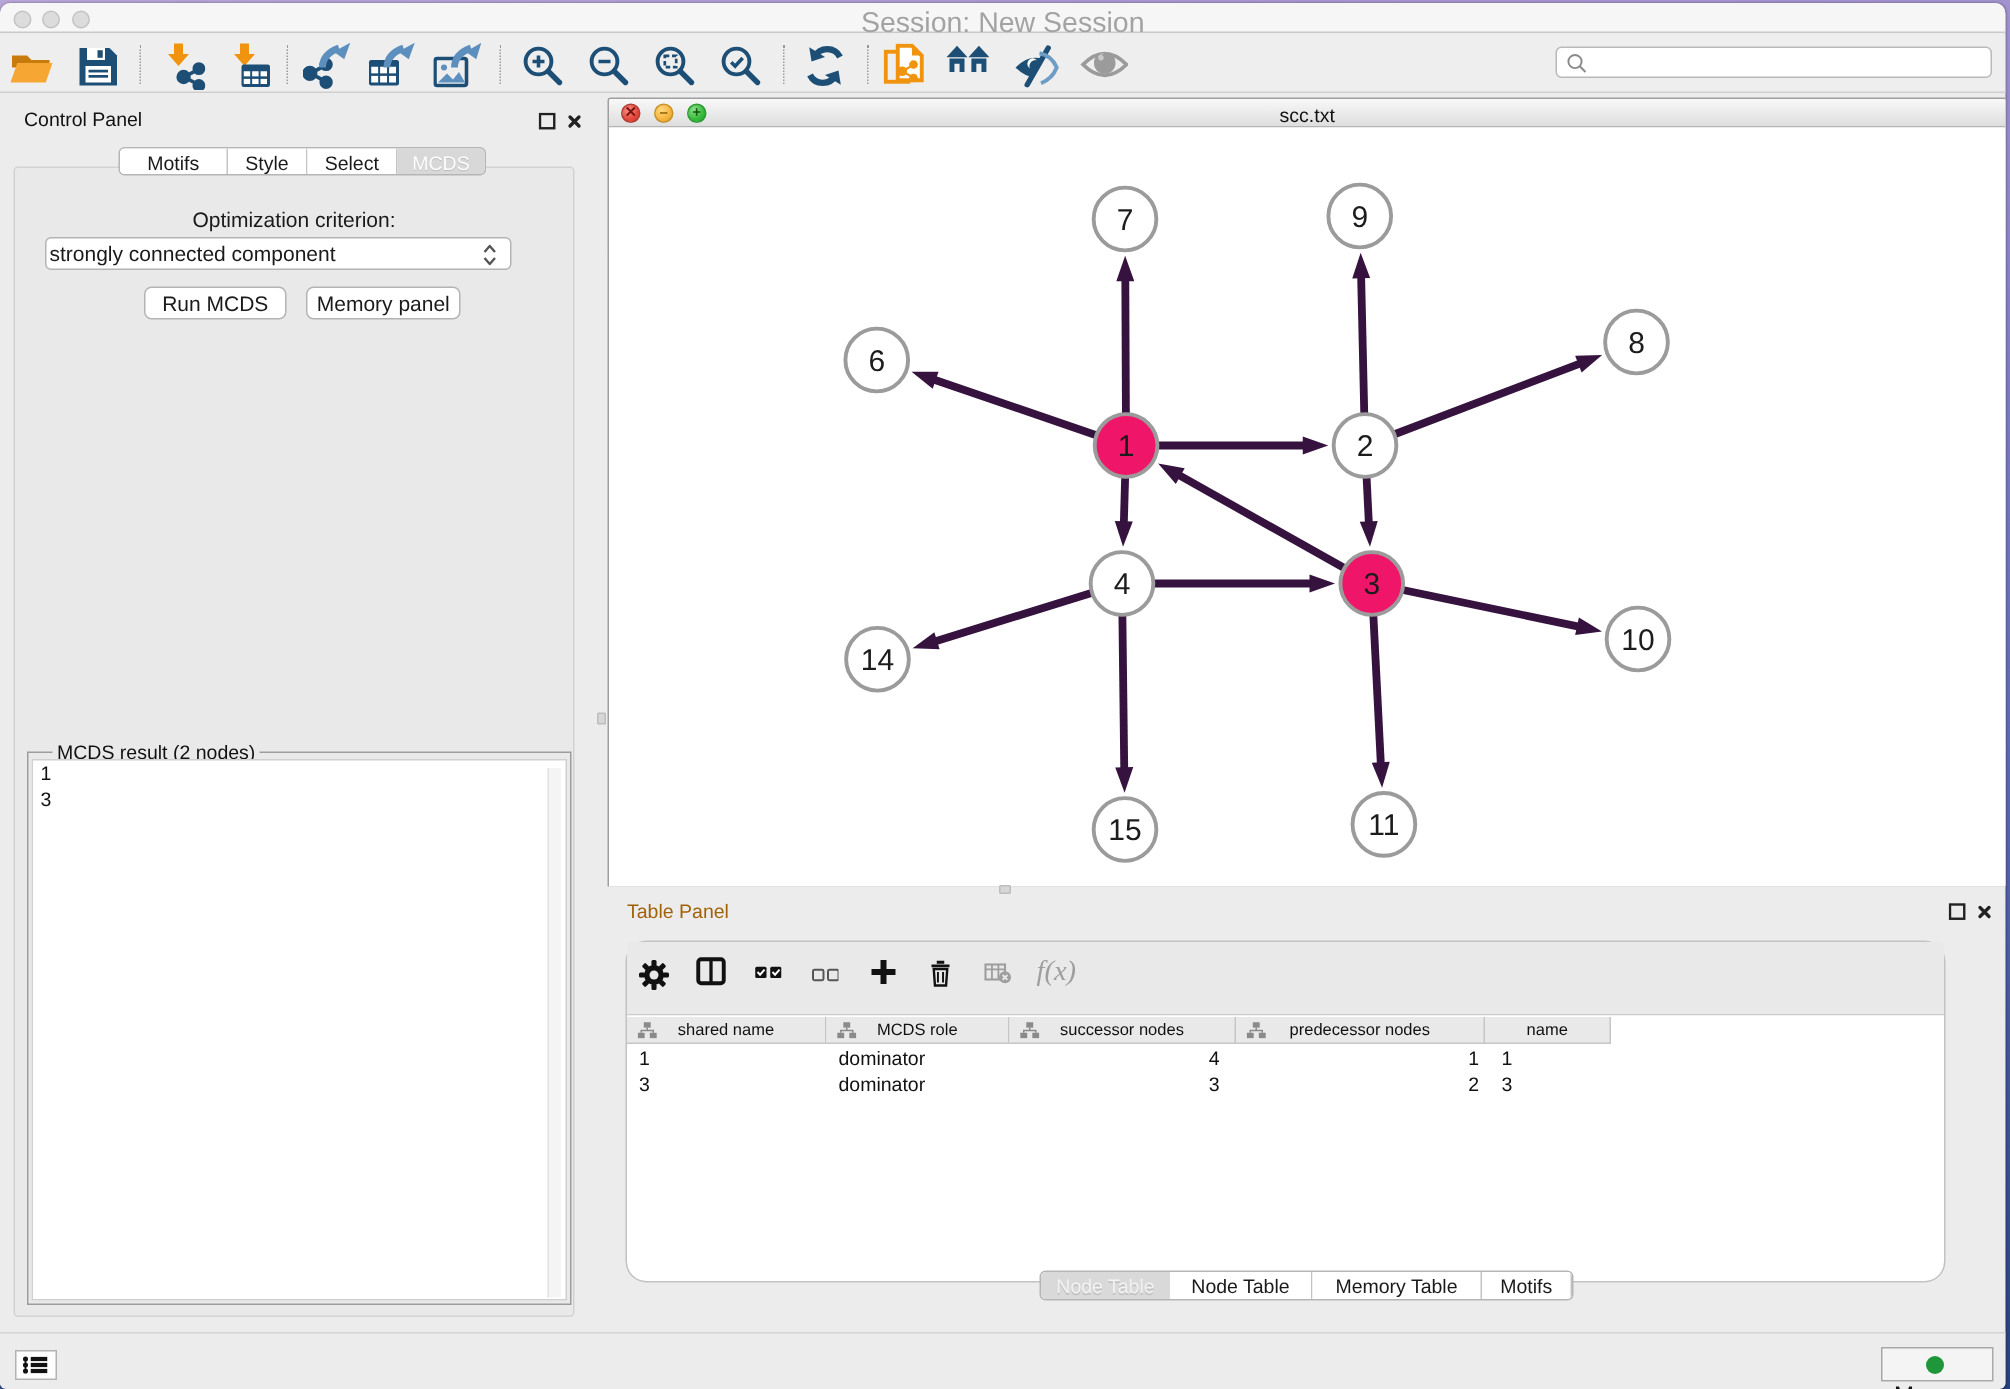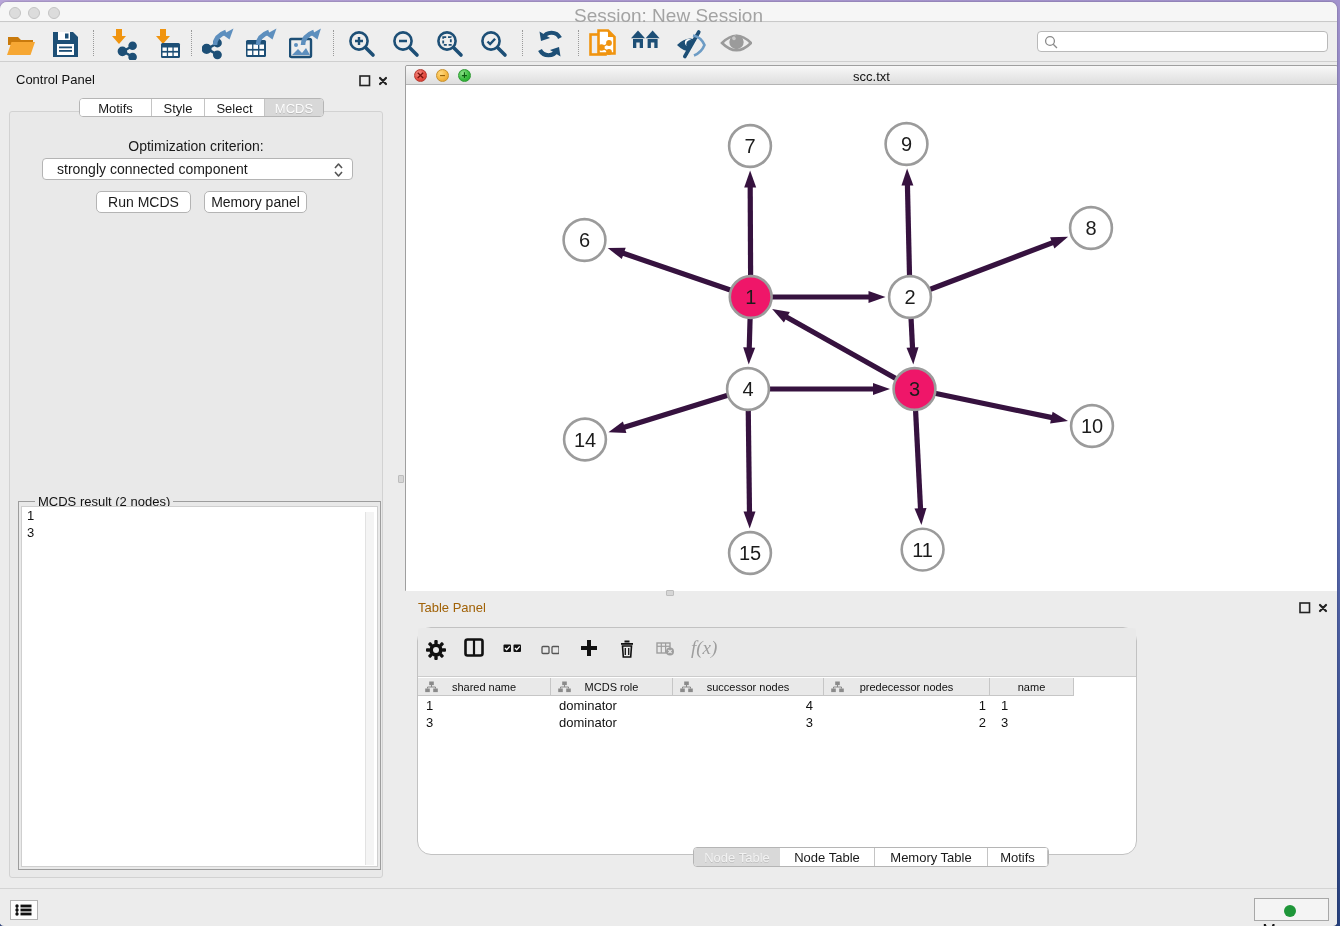--- a/index.html
+++ b/index.html
@@ -13,38 +13,38 @@
 .ticon{position:absolute;top:29px}
 .tsep{position:absolute;top:7px;height:26px;border-left:1px dotted #9a9a9a;width:0}
 #search{position:absolute;left:1037px;top:8px;width:291px;height:21px;background:#fff;border:1px solid #b9b9b9;border-radius:4px}
 
 #cp-title{position:absolute;left:16px;top:70px;font-size:13px;color:#111}
 #cp-tabs{position:absolute;left:79px;top:96px;height:19px;display:flex;border:1px solid #b5b5b5;border-radius:4px;overflow:hidden;background:#fff;z-index:5}
 .cptab{font-size:13px;color:#1a1a1a;border-right:1px solid #c4c4c4;background:#fff;line-height:19px;text-align:center}
 .cptab.sel{background:#d8d8d8;color:#fdfdfd;text-shadow:0 1px 0 #bbb;border-right:none}
 #cp-body{position:absolute;left:9px;top:109px;width:374px;height:767px;background:#e9e9e9;border:1px solid #d2d2d2;border-radius:3px}
 #optlabel{position:absolute;left:0;top:26px;width:100%;text-align:center;font-size:14px;color:#1a1a1a}
-#combo{position:absolute;left:32px;top:46px;width:311px;height:22px;background:#fff;border:1px solid #b4b4b4;border-radius:4px;font-size:14px;color:#1a1a1a;line-height:20px;padding-left:14px}
+#combo{position:absolute;left:20px;top:46px;width:311px;height:22px;background:#fff;border:1px solid #b4b4b4;border-radius:4px;font-size:14px;color:#1a1a1a;line-height:20px;padding-left:2px}
 .btn{position:absolute;top:79px;height:22px;background:#fff;border:1px solid #b4b4b4;border-radius:5px;font-size:14px;color:#1a1a1a;text-align:center;line-height:20px}
 #groupbox{position:absolute;left:8px;top:389px;width:363px;height:369px;border:1px solid #9d9d9d}
 #grouplabel{position:absolute;left:16px;top:-8px;background:#e9e9e9;padding:0 3px;font-size:13px;color:#111}
 #mcdstext{position:absolute;left:2px;top:4px;width:357px;height:361px;background:#fff;border:1px solid #cfcfcf;font-size:13px;color:#111;padding:0 0 0 5px;line-height:17px}
 #mcdsscroll{position:absolute;right:3px;top:5px;width:9px;height:353px;background:#f4f4f4;border-left:1px solid #e2e2e2}
 
 #vsplit-grip{position:absolute;left:398px;top:473px;width:6px;height:8px;background:#d6d6d6;border:1px solid #bdbdbd;border-radius:1px}
 #hsplit-grip{position:absolute;left:666px;top:588px;width:8px;height:6px;background:#d6d6d6;border:1px solid #bdbdbd;border-radius:1px}
 
 #netwin{position:absolute;left:405px;top:63px;width:933px;height:526px;background:#fff;border:1px solid #9f9f9f;border-radius:2px 2px 0 0}
 #nettitle{height:19px;background:linear-gradient(#f8f8f8,#dedede);border-bottom:1px solid #b4b4b4;border-radius:2px 2px 0 0;position:relative}
 #nettitle .name{position:absolute;width:100%;text-align:center;top:3px;font-size:13px;color:#111}
 .mbtn{position:absolute;top:3px;width:13px;height:13px;border-radius:50%;font-size:10px;font-weight:bold;text-align:center;line-height:12px}
 #netcanvas{position:absolute;left:0;top:20px;width:931px;height:505px;background:#fff;overflow:hidden}
 
 #tp-title{position:absolute;left:418px;top:598px;font-size:13px;color:#a16207}
-#tablewrap{position:absolute;left:417px;top:625px;width:720px;height:228px;background:#fff;border:1px solid #c2c2c2;border-radius:14px}
+#tablewrap{position:absolute;left:417px;top:625px;width:880px;height:228px;background:#fff;border:1px solid #c2c2c2;border-radius:14px}
 #ttoolbar{height:49px;background:#e9e9e9;border-bottom:1px solid #cccccc;border-radius:3px 3px 0 0;position:relative}
 #thead{position:absolute;left:0;top:50px;width:100%;height:19px;font-size:11px;color:#111}
 .hcell{position:absolute;top:0;height:18px;background:#e9e9e9;border-right:1px solid #c6c6c6;border-bottom:1px solid #c6c6c6;text-align:center;line-height:18px}
 .trow{position:absolute;width:100%;height:17px;font-size:13px;color:#111}
 .tcell{position:absolute;top:0;height:17px;line-height:17px}
 
 #btabs{position:absolute;left:693px;top:845px;height:20px;display:flex;border:1px solid #b5b5b5;border-radius:4px;overflow:hidden;background:#fff}
 .btab{font-size:13px;color:#1a1a1a;border-right:1px solid #c4c4c4;background:#fff;line-height:19px;text-align:center}
 .btab.sel{background:#d9d9d9;color:#f2f2f2;text-shadow:0 1px 0 #c0c0c0;border-right:none}
 

